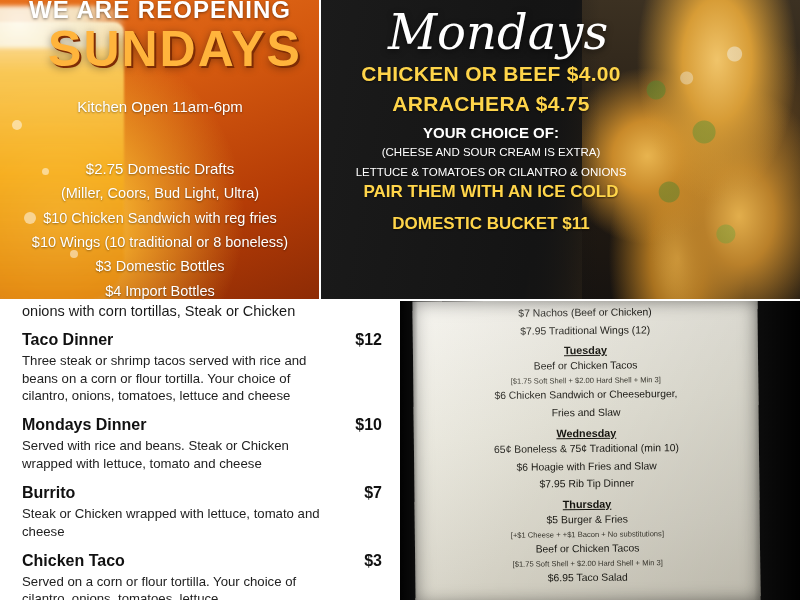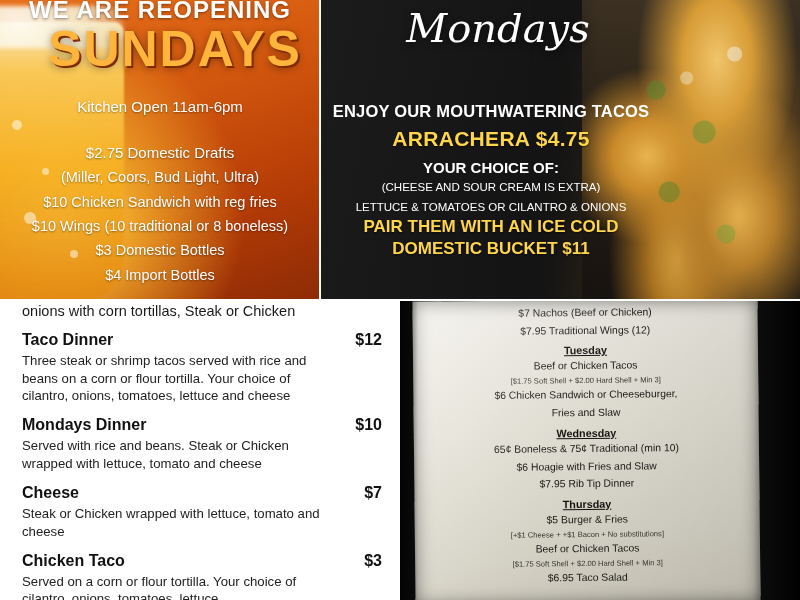--- a/index.html
+++ b/index.html
@@ -86,21 +86,21 @@
     padding-left: 30px;
   }
   .reopen-hours {
     margin-top: 22px;
     font-size: 15px;
     line-height: 1.5;
     color: #ffffff;
     text-shadow: 0 1px 2px rgba(0,0,0,0.4);
   }
   .reopen-specials {
-    margin-top: 22px;
+    margin-top: 38px;
     font-size: 14.5px;
     line-height: 1.68;
     color: #ffffff;
     text-shadow: 0 1px 2px rgba(0,0,0,0.4);
   }
   .reopen-specials div:nth-child(1) { font-size: 15px; }
 
   
   .panel-taco {
     position: absolute;
@@ -148,21 +148,21 @@
   }
   .taco-content {
     position: relative;
     z-index: 3;
     padding: 6px 150px 0 12px;
     text-align: center;
   }
   .taco-mondays {
     font-family: "DejaVu Serif", serif;
     font-style: italic;
-    font-size: 40px;
+    font-size: 48px;
     line-height: 1;
     margin-top: 2px;
     margin-left: 14px;
     color: #ffffff;
     text-shadow: 0 2px 6px rgba(0,0,0,0.6);
   }
   .taco-enjoy {
     margin-top: 54px;
     font-size: 16.5px;
     font-weight: 700;
@@ -342,27 +342,27 @@
 
       </div>
     </div>
   </div>
 
   <div class="panel-taco">
     <div class="taco-photo"></div>
     <div class="taco-photo-fade"></div>
     <div class="taco-content">
       <div class="taco-mondays">Mondays</div>
-      <div class="taco-enjoy">ENJOY OUR MOUTHWATERING TACOS</div>
+      <div class="taco-price1">CHICKEN OR BEEF $4.00</div>
       <div class="taco-price2">ARRACHERA $4.75</div>
       <div class="taco-choice">YOUR CHOICE OF:</div>
       <div class="taco-sub">(CHEESE AND SOUR CREAM IS EXTRA)</div>
       <div class="taco-sub">LETTUCE &amp; TOMATOES OR CILANTRO &amp; ONIONS</div>
       <div class="taco-pair">PAIR THEM WITH AN ICE COLD</div>
-      <div class="taco-pair" style="margin-top:0">DOMESTIC BUCKET $11</div>
+      <div class="taco-pair" style="margin-top:10px">DOMESTIC BUCKET $11</div>
     </div>
   </div>
 
   <div class="panel-menu">
     <div class="menu-inner">
       <div class="menu-topcut">onions with corn tortillas, Steak or Chicken</div>
 
       <div class="menu-item">
         <div class="menu-item-head">
           <span>Taco Dinner</span>
@@ -374,21 +374,21 @@
       <div class="menu-item">
         <div class="menu-item-head">
           <span>Mondays Dinner</span>
           <span class="menu-item-price">$10</span>
         </div>
         <div class="menu-item-desc">Served with rice and beans. Steak or Chicken wrapped with lettuce, tomato and cheese</div>
       </div>
 
       <div class="menu-item">
         <div class="menu-item-head">
-          <span>Cheese</span>
+          <span>Burrito</span>
           <span class="menu-item-price">$7</span>
         </div>
         <div class="menu-item-desc">Steak or Chicken wrapped with lettuce, tomato and cheese</div>
       </div>
 
       <div class="menu-item">
         <div class="menu-item-head">
           <span>Chicken Taco</span>
           <span class="menu-item-price">$3</span>
         </div>

